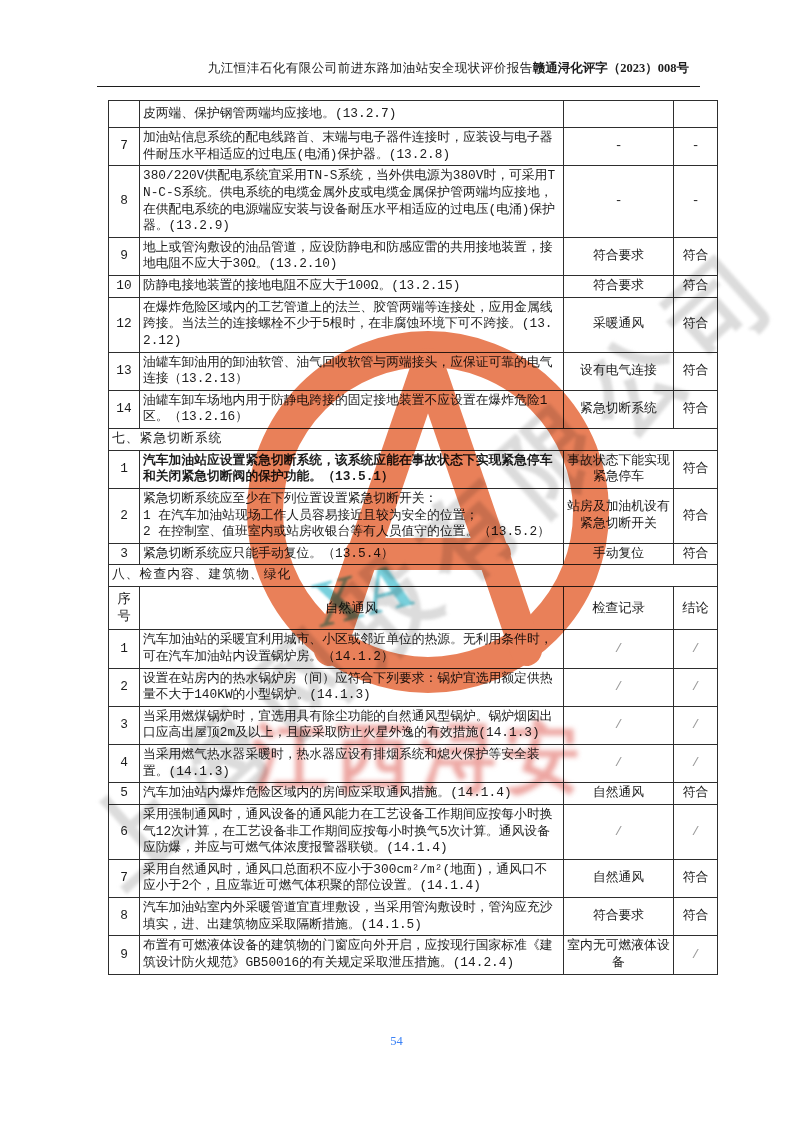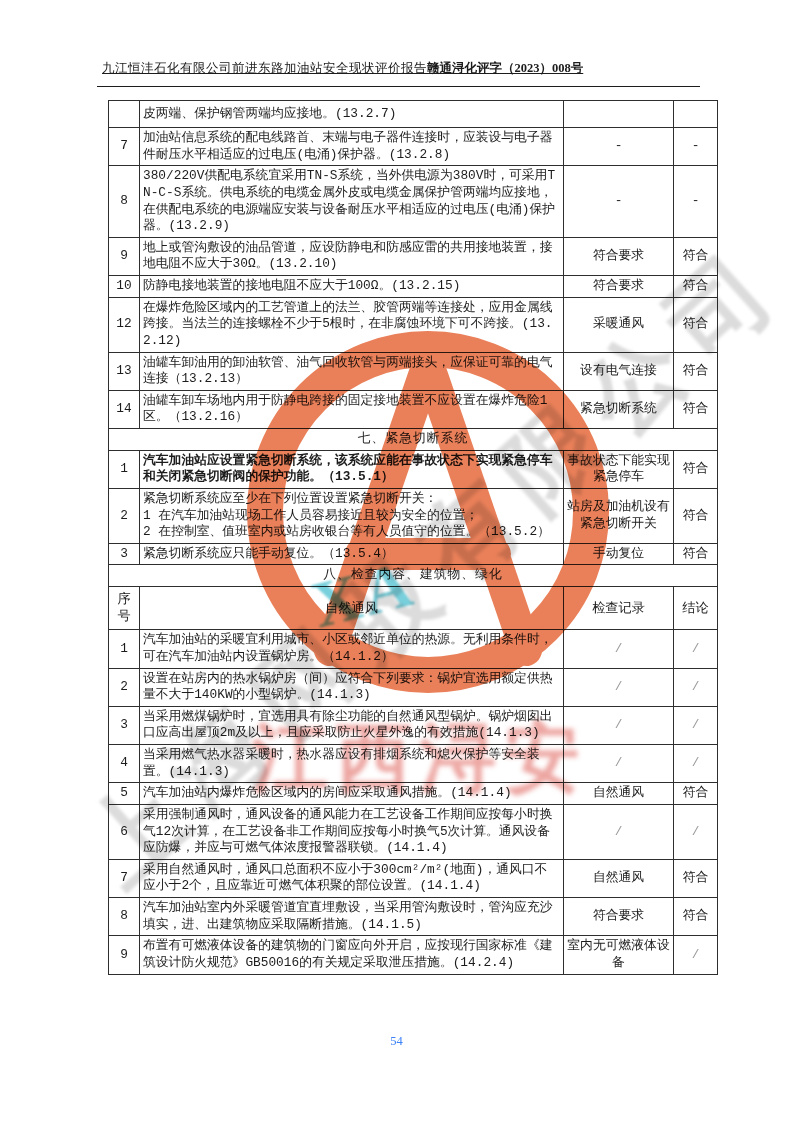--- a/index.html
+++ b/index.html
@@ -4,24 +4,23 @@
 <style>
   html,body{margin:0;padding:0;}
   body{
     width:793px;height:1122px;position:relative;background:#ffffff;
     font-family:"Liberation Serif","DejaVu Serif",serif;color:#1c1c1c;
     overflow:hidden;
   }
   .page{position:absolute;inset:0;}
   
   .doc-header{
-    position:absolute;left:102px;top:60px;width:603px;
-    display:flex;justify-content:flex-start;align-items:flex-end;
+    position:absolute;left:86px;top:60px;width:603px;
+    display:flex;justify-content:flex-end;align-items:flex-end;
     font-size:12.5px;
-    text-decoration:underline;
   }
   .doc-header .left{letter-spacing:.5px;}
   .doc-header .right{font-weight:bold;}
   .header-rule{
     position:absolute;left:97px;top:86px;width:603px;height:0;
     border-top:1.6px solid #1c1c1c;
   }
   
   table.checklist{
     position:absolute;left:108px;top:100px;width:609px;
@@ -36,21 +35,21 @@
   col.c-num{width:31px;}
   col.c-content{width:424px;}
   col.c-record{width:110px;}
   col.c-conclusion{width:44px;}
   td.num-cell{text-align:center;}
   td.content-cell{text-align:left;padding:2px 5px;white-space:pre-line;}
   td.content-cell.bold{font-weight:bold;margin-left:10px;}
   td.record-cell,td.conclusion-cell{text-align:center;}
   td.slash{color:#9a9a9a;}
   td.section-cell{
-    text-align:center;font-size:13.8px;padding:4px 2px;letter-spacing:1px;
+    text-align:left;font-size:13.8px;padding:4px 2px;letter-spacing:1px;
   }
   tr[data-name="column-header-row"] td{
     text-align:center;font-size:13.2px;padding:4px 2px;
   }
   td.empty-cell{height:22px;}
   
   .page-number{
     position:absolute;left:0;top:1034px;width:793px;
     text-align:center;font-size:12.5px;color:#3b82f6;
   }

